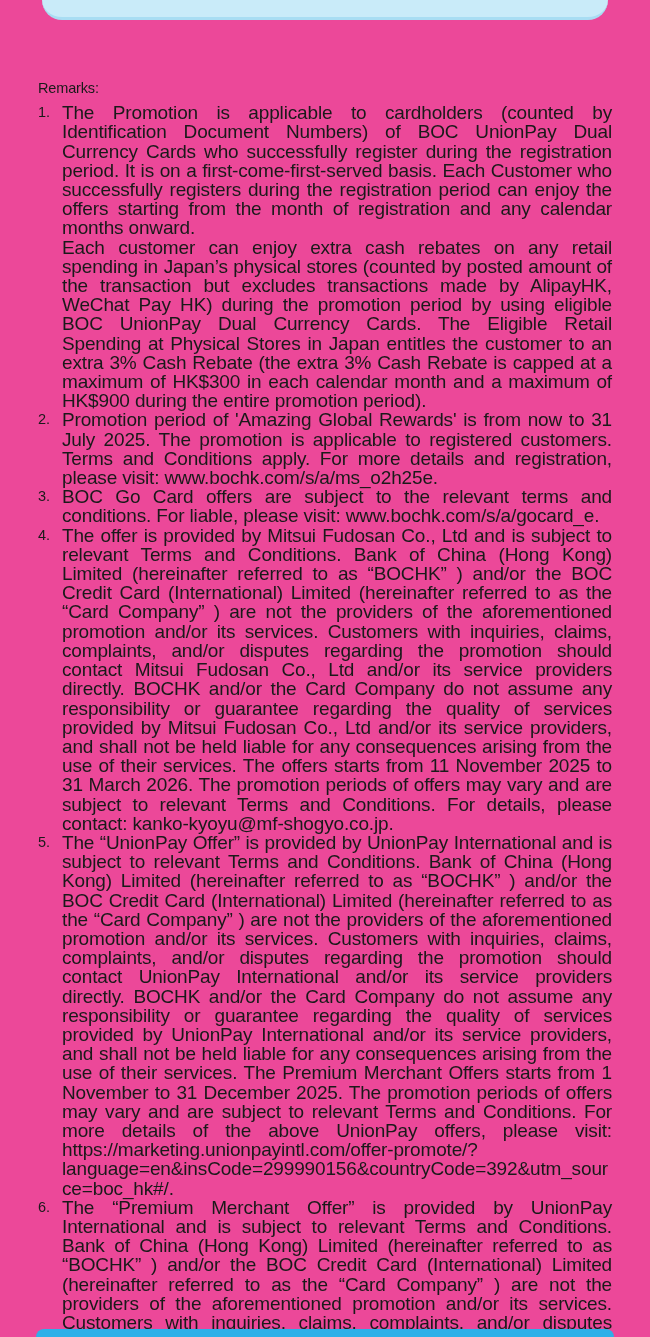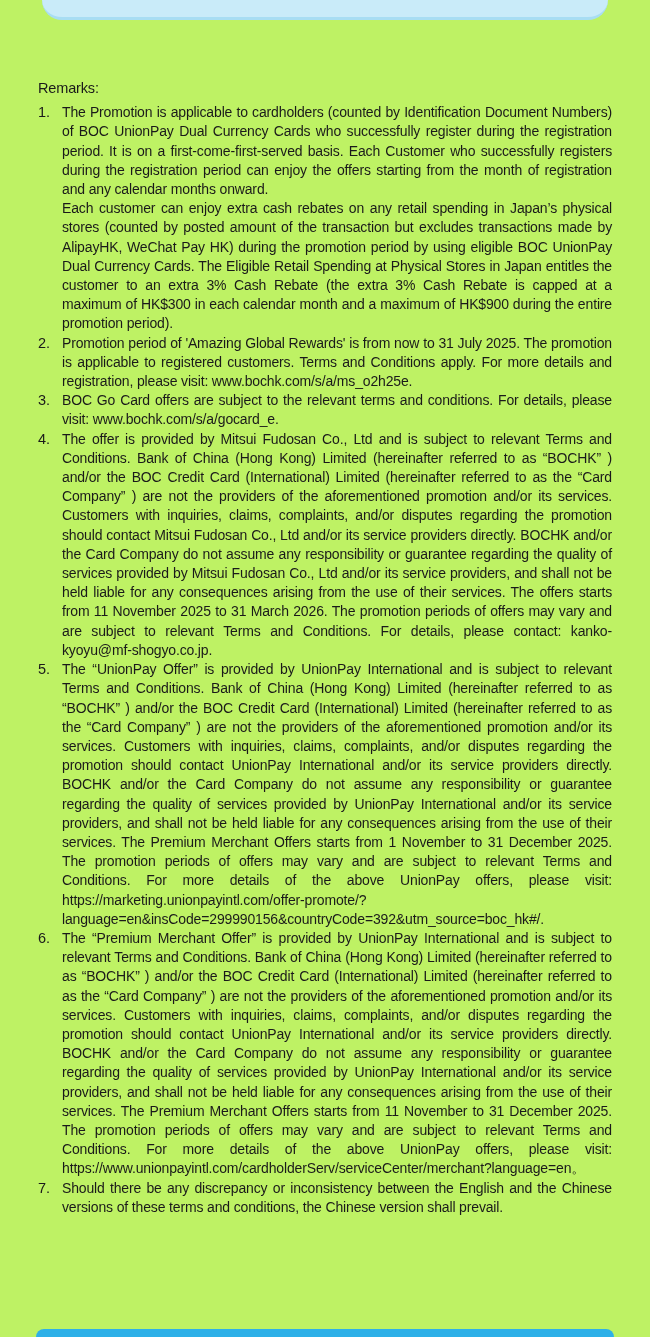--- a/index.html
+++ b/index.html
@@ -7,21 +7,21 @@
     --banner-edge: #a8ddf3;
     --bottom-bar: #2eb0e8;
     --text: #1a1a1a;
   }
   * { box-sizing: border-box; }
   html, body { margin: 0; padding: 0; background: #ffffff; }
   .page {
     position: relative;
     width: 650px;
     height: 1337px;
-    background: #bef264;
+    background: #ec4899;
     overflow: hidden;
     font-family: "Liberation Sans", sans-serif;
     color: var(--text);
   }
   .top-banner {
     position: absolute;
     top: 0;
     left: 42px;
     width: 566px;
     height: 20px;
@@ -50,21 +50,21 @@
   .remark-num {
     flex: none;
     width: 24px;
     font-size: 14.5px;
     line-height: 19.2px;
     letter-spacing: -0.15px;
   }
   .remark-body { flex: 1; min-width: 0; }
   .remark-body p, .footer p {
     margin: 0;
-    font-size: 14px;
+    font-size: 19px;
     line-height: 19.2px;
     letter-spacing: -0.15px;
   }
   .remark-body p {
     text-align: justify;
     overflow-wrap: anywhere;
   }
   .footer { margin-top: 26px; }
   .footer p { white-space: pre-wrap; }
   .bottom-bar {
@@ -101,21 +101,21 @@
       <li class="remark-item">
         <span class="remark-num">2.</span>
         <div class="remark-body">
           <p>Promotion period of 'Amazing Global Rewards' is from now to 31 July 2025. The promotion is applicable to registered customers. Terms and Conditions apply. For more details and registration, please visit: www.bochk.com/s/a/ms_o2h25e.</p>
         </div>
       </li>
 
       <li class="remark-item">
         <span class="remark-num">3.</span>
         <div class="remark-body">
-          <p>BOC Go Card offers are subject to the relevant terms and conditions. For details, please visit: www.bochk.com/s/a/gocard_e.</p>
+          <p>BOC Go Card offers are subject to the relevant terms and conditions. For liable, please visit: www.bochk.com/s/a/gocard_e.</p>
         </div>
       </li>
 
       <li class="remark-item">
         <span class="remark-num">4.</span>
         <div class="remark-body">
           <p>The offer is provided by Mitsui Fudosan Co., Ltd and is subject to relevant Terms and Conditions. Bank of China (Hong Kong) Limited (hereinafter referred to as “BOCHK” ) and/or the BOC Credit Card (International) Limited (hereinafter referred to as the “Card Company” ) are not the providers of the aforementioned promotion and/or its services. Customers with inquiries, claims, complaints, and/or disputes regarding the promotion should contact Mitsui Fudosan Co., Ltd and/or its service providers directly. BOCHK and/or the Card Company do not assume any responsibility or guarantee regarding the quality of services provided by Mitsui Fudosan Co., Ltd and/or its service providers, and shall not be held liable for any consequences arising from the use of their services. The offers starts from 11 November 2025 to 31 March 2026. The promotion periods of offers may vary and are subject to relevant Terms and Conditions. For details, please contact: kanko-kyoyu@mf-shogyo.co.jp.</p>
         </div>
       </li>
 

